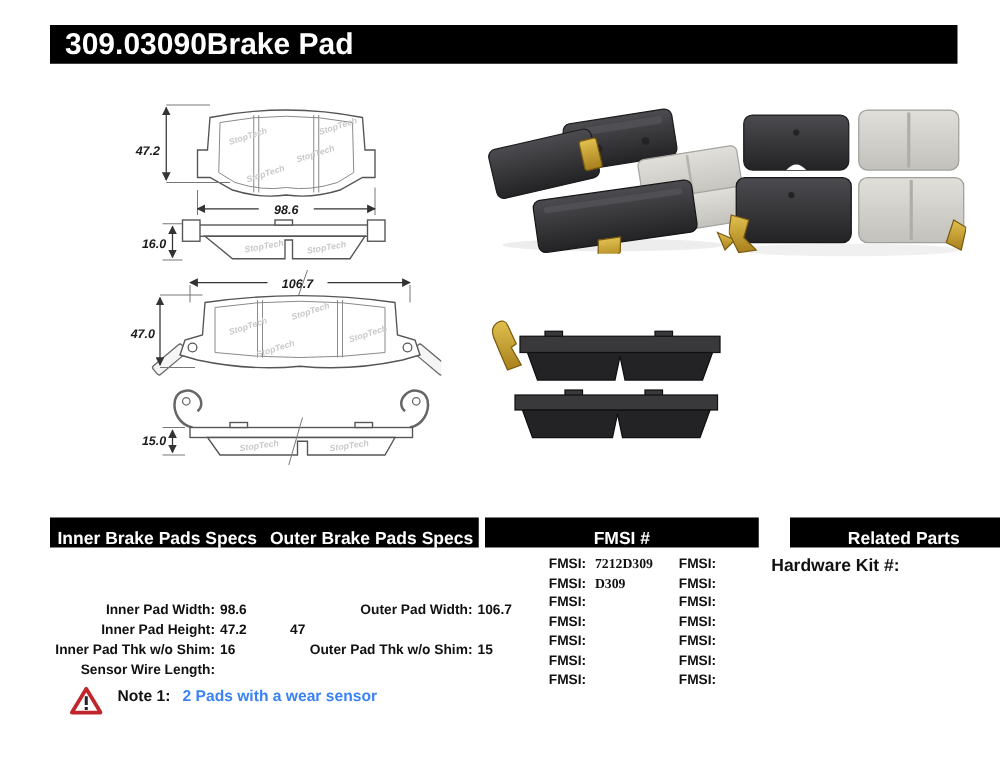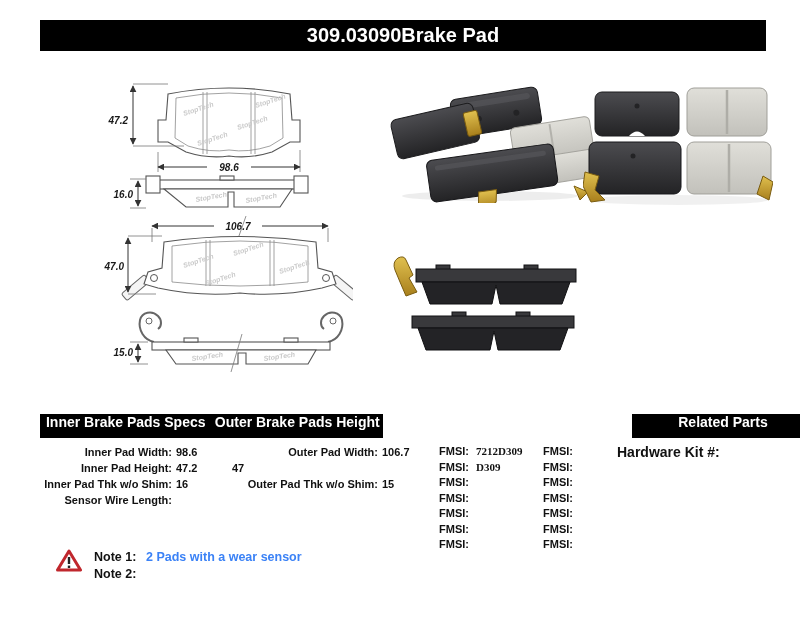--- a/index.html
+++ b/index.html
@@ -1,40 +1,40 @@
 <!DOCTYPE html>
 <html><head>
 <meta charset="utf-8">
 <style>
   html,body{margin:0;padding:0;background:#fff;}
   .page{position:relative;width:800px;height:619px;background:#ffffff;
         font-family:"Liberation Sans",sans-serif;overflow:hidden;color:#111;}
   
   .topbar{position:absolute;left:40px;top:20px;width:726px;height:31px;background:#000;
-          color:#fff;display:flex;justify-content:center;align-items:center;
-          padding:0 12px;box-sizing:border-box;font-size:20px;font-weight:bold;}
+          color:#fff;display:flex;justify-content:flex-start;align-items:center;
+          padding:0 12px;box-sizing:border-box;font-size:24px;font-weight:bold;}
   
   .drawings{position:absolute;left:88px;top:72px;width:265px;height:305px;}
   .photo1{position:absolute;left:390px;top:78px;width:205px;height:125px;}
   .photo2{position:absolute;left:583px;top:76px;width:190px;height:132px;}
   .photo3{position:absolute;left:392px;top:252px;width:200px;height:105px;}
   .dimtxt{font-style:italic;font-weight:bold;font-size:10px;fill:#1a1a1a;
           font-family:"Liberation Sans",sans-serif;}
   .wm{font-style:italic;font-weight:bold;font-size:7px;fill:#c9c9c9;
       font-family:"Liberation Sans",sans-serif;}
   .dline{stroke:#333;stroke-width:1;}
   .ext{stroke:#777;stroke-width:0.8;}
   .outline{fill:#ffffff;stroke:#555;stroke-width:1.1;}
   .inline{fill:none;stroke:#8a8a8a;stroke-width:0.8;}
   
   .thead{position:absolute;top:414px;height:24px;background:#000;color:#fff;
-         display:flex;align-items:flex-start;justify-content:center;
+         display:flex;align-items:flex-end;justify-content:center;
          font-size:14px;font-weight:bold;box-sizing:border-box;}
   .thead.split span{flex:1;text-align:center;}
-  .specs{position:absolute;font-size:11px;font-weight:bold;}
+  .specs{position:absolute;font-size:11px;font-weight:bold;margin-top:36px;}
   .srow{display:flex;line-height:16px;}
   .slabel{display:inline-block;text-align:right;}
   .inner-specs .slabel{width:132px;}
   .outer-specs .slabel{width:150px;}
   .sval{margin-left:4px;}
   .fmsi{position:absolute;left:393px;top:444px;font-size:11px;font-weight:bold;}
   .frow{display:flex;line-height:15.5px;padding-left:46px;}
   .fcell{display:flex;}
   .fcell.c1{width:104px;}
   .fval{margin-left:7px;font-family:Liberation Serif, serif;}
@@ -229,21 +229,24 @@
     <g>
       <rect x="60" y="60" width="14" height="5" fill="#39393c" stroke="#121214"></rect>
       <rect x="124" y="60" width="14" height="5" fill="#39393c" stroke="#121214"></rect>
       <rect x="20" y="64" width="162" height="12" fill="#39393c" stroke="#121214"></rect>
       <path d="M 26,76 L 176,76 L 168,98 L 106,98 L 102,79 L 98,98 L 34,98 Z" fill="#232326" stroke="#101012"></path>
     </g>
   </svg>
 
   <div class="thead split" style="left:40px;width:343px;">
     <span>Inner Brake Pads Specs</span>
-    <span>Outer Brake Pads Height</span>
+    <span>Outer Brake Pads Specs</span>
+  </div>
+  <div class="thead" style="left:388px;width:219px;">
+    <span>FMSI #</span>
   </div>
   <div class="thead" style="left:632px;width:182px;">
     <span>Related Parts</span>
   </div>
 
   <div class="specs inner-specs" style="left:40px;top:444px;">
     <div class="srow">
       <span class="slabel">Inner Pad Width:</span>
       <span class="sval">98.6</span>
     </div>
@@ -358,19 +361,15 @@
   <svg class="warn" width="26" height="23" viewBox="0 0 26 23">
     <path d="M13,2 L24.5,21 L1.5,21 Z" fill="#ffffff" stroke="#c0272d" stroke-width="3" stroke-linejoin="round"></path>
     <rect x="11.8" y="8" width="2.4" height="7" fill="#222"></rect>
     <rect x="11.8" y="16.6" width="2.4" height="2.4" fill="#222"></rect>
   </svg>
   <div class="notes">
     <div class="nrow">
       <span class="nlabel">Note 1:</span>
       <span class="nval">2 Pads with a wear sensor</span>
     </div>
-    <div class="nrow">
-      <span class="nlabel">Note 2:</span>
-      <span class="nval"></span>
-    </div>
   </div>
 
 </div>
 
 </body></html>

